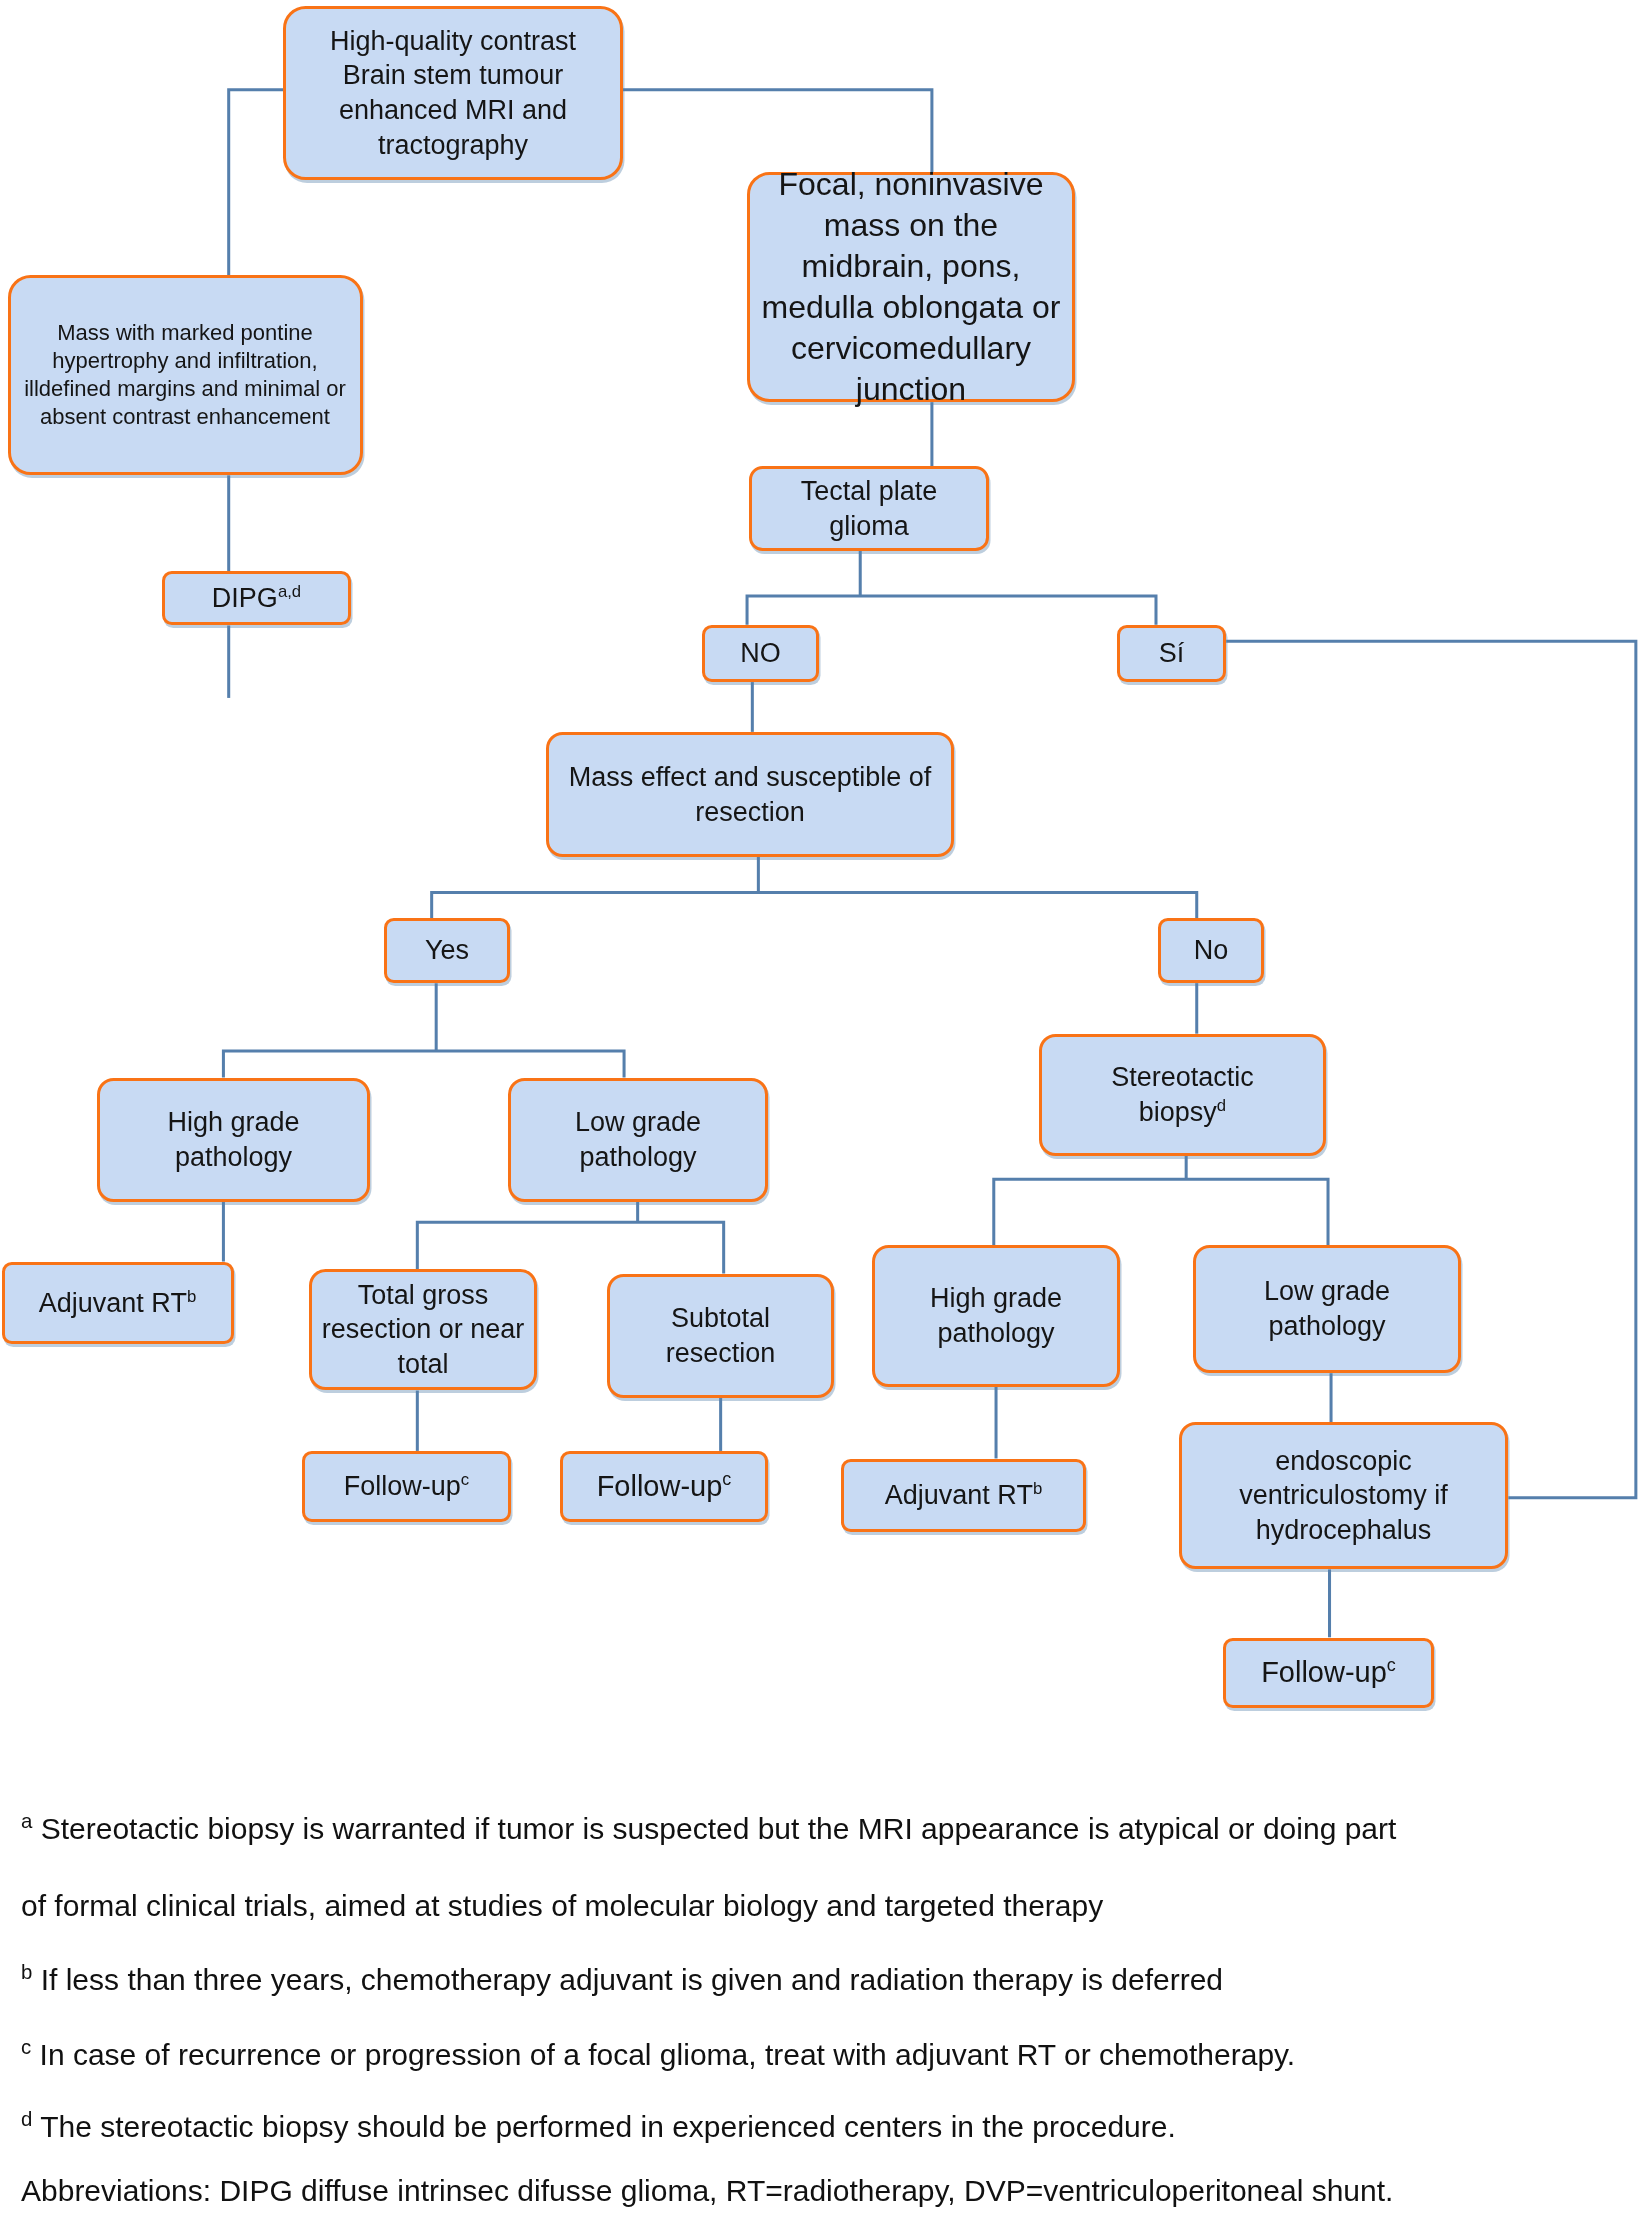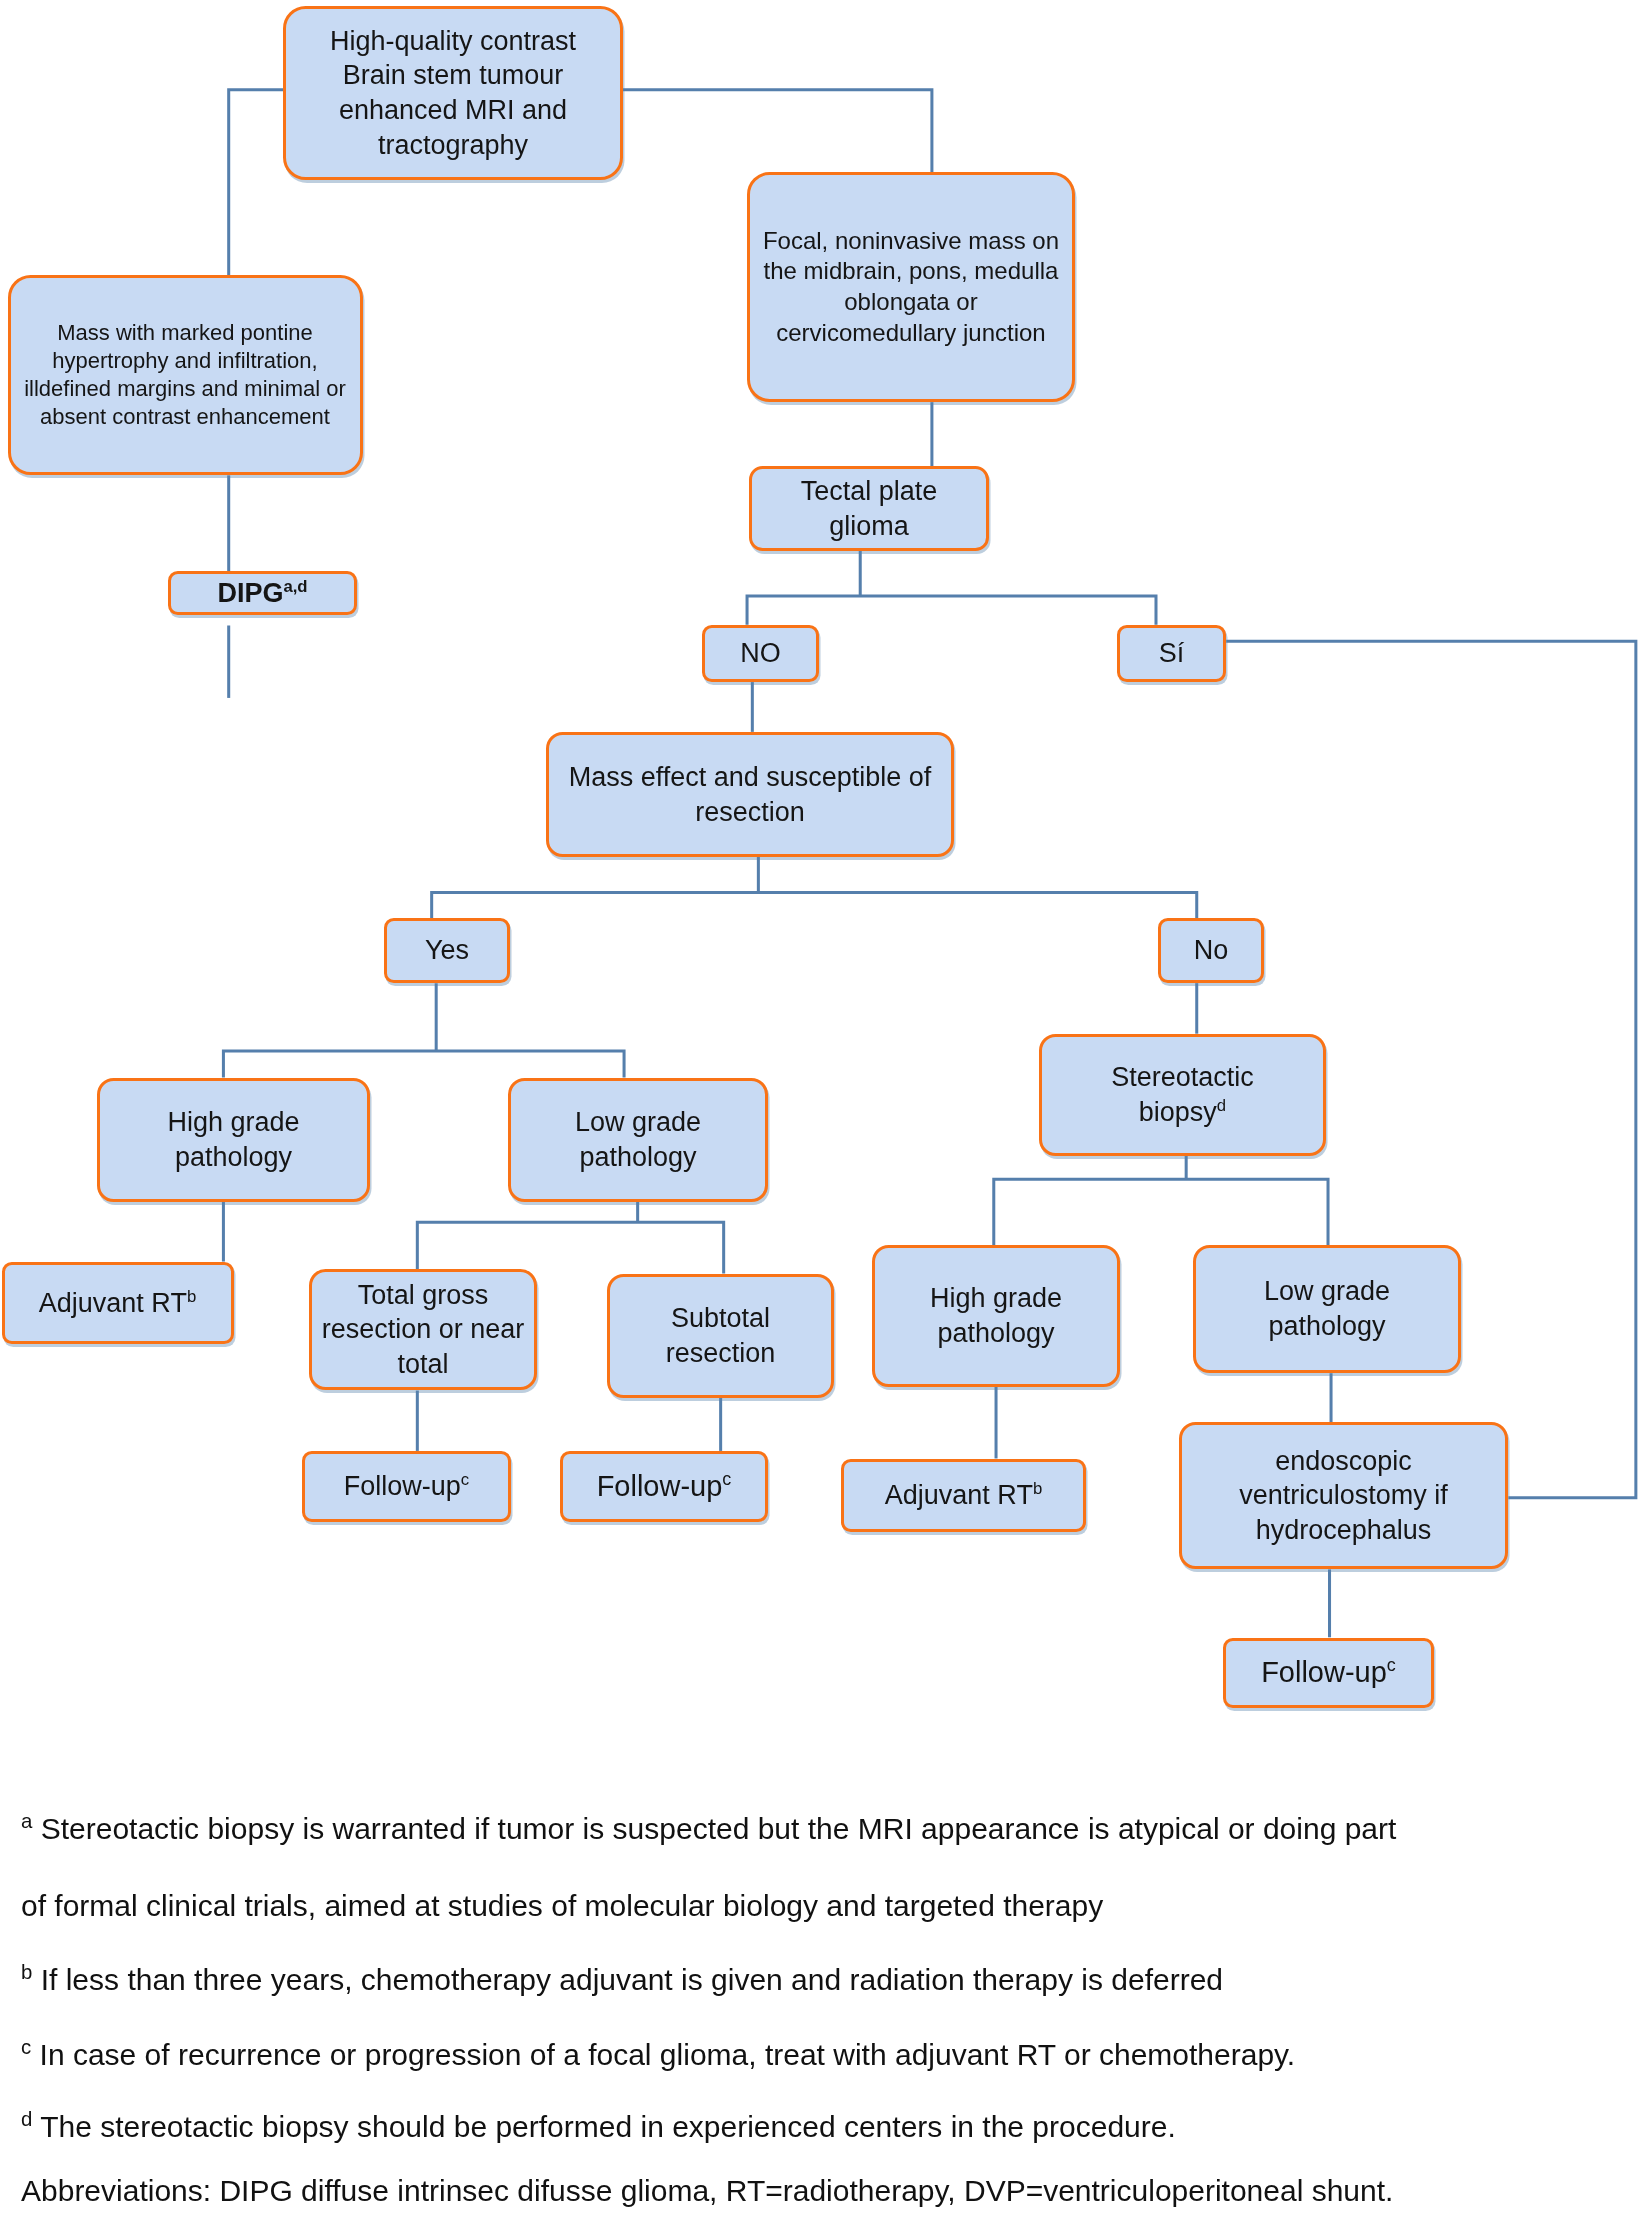--- a/index.html
+++ b/index.html
@@ -66,29 +66,29 @@
   </svg>
 
   <div class="node r-lg" style="left:283px;top:6px;width:340px;height:174px;">
       <span>High-quality contrast Brain stem tumour enhanced MRI and tractography</span>
     </div>
 
   <div class="node r-lg" style="left:7.5px;top:275px;width:355px;height:200px;font-size:22px;padding:3px 6px;">
       <span>Mass with marked pontine hypertrophy and infiltration, illdefined margins and minimal or absent contrast enhancement</span>
     </div>
 
-  <div class="node r-lg" style="left:747px;top:172px;width:328px;height:230px;font-size:24px;padding:3px 6px;">
+  <div class="node r-lg" style="left:747px;top:172px;width:328px;height:230px;font-size:32px;padding:3px 6px;">
       <span>Focal, noninvasive mass on the midbrain, pons, medulla oblongata or cervicomedullary junction</span>
     </div>
 
   <div class="node" style="left:749px;top:466px;width:240px;height:85px;">
       <span>Tectal plate glioma</span>
     </div>
 
-  <div class="node r-sm" style="left:168px;top:571px;width:189px;height:44px;font-weight:bold;">
+  <div class="node r-sm" style="left:162px;top:571px;width:189px;height:54px;">
       <span><span>DIPG</span><sup>a,d</sup></span>
     </div>
 
 
   <div class="node r-sm" style="left:702px;top:625px;width:117px;height:57px;">
       <span>NO</span>
     </div>
 
   <div class="node r-sm" style="left:1117px;top:625px;width:109px;height:57px;">
       <span>Sí</span>

